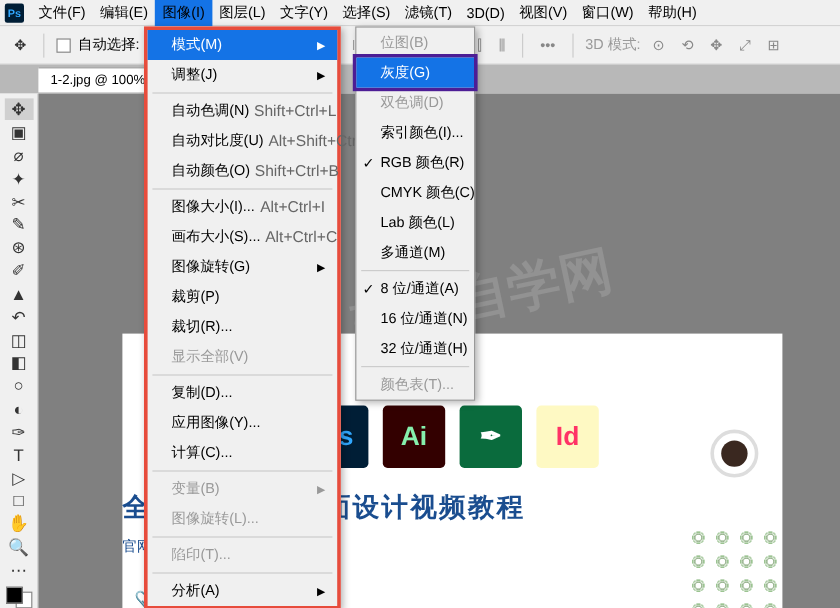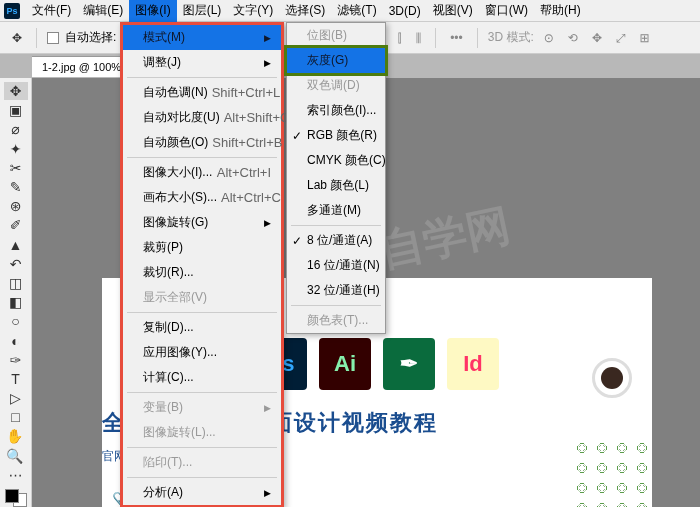--- a/index.html
+++ b/index.html
@@ -36,27 +36,27 @@
 .cup::after{content:"";position:absolute;inset:6px;border-radius:50%;background:#3a2820}
 .leaf{position:absolute;right:0;bottom:0;width:90px;height:80px;overflow:hidden}
 .leaf::before{content:"";position:absolute;width:120px;height:120px;right:-40px;bottom:-40px;background:radial-gradient(circle,transparent 20%,#4a7c3a 21%,#4a7c3a 24%,transparent 25%),radial-gradient(circle,transparent 30%,#5a9c4a 31%,#5a9c4a 34%,transparent 35%);background-size:20px 20px}
 .clips{position:absolute;left:10px;bottom:5px;font-size:18px;color:#888}
 .headline{font-size:22px;color:#1a4d8f;font-weight:bold;letter-spacing:2px}
 .subline{font-size:15px;color:#1a4d8f;margin-top:8px}
 .wm{position:absolute;color:rgba(200,200,200,0.25);font-size:44px;font-weight:bold;transform:rotate(-12deg);pointer-events:none}
 .dropdown-menu{position:absolute;background:#f0f0f0;border:1px solid #999;box-shadow:2px 2px 6px rgba(0,0,0,0.3);z-index:100}
 .dm1{left:120px;top:22px;width:164px;border:3px solid #e74c3c}
 .dm-item{padding:4px 10px 4px 20px;display:flex;justify-content:space-between;align-items:center;white-space:nowrap}
-.dm-item.hl{background:#1473e6;color:#0f172a}
+.dm-item.hl{background:#1473e6;color:#ffffff}
 .dm-item.dis{color:#999}
 .dm-item .arrow{font-size:9px}
 .dm-sep{height:1px;background:#ccc;margin:2px 4px}
 .shortcut{color:#666;font-size:13px;margin-left:4px}
-.dm2{left:286px;top:22px;width:100px}
-.dm2 .hlbox{border:3px solid #4d7c0f;margin:-3px}
+.dm2{left:296px;top:22px;width:100px}
+.dm2 .hlbox{border:3px solid #4c1d95;margin:-3px}
 .check{position:absolute;left:5px}
 </style>
 </head>
 <body>
 
 <div class="menubar">
   <div class="ps-icon">Ps</div>
   <div class="menu-item">文件(F)</div>
   <div class="menu-item">编辑(E)</div>
   <div class="menu-item active">图像(I)</div>

